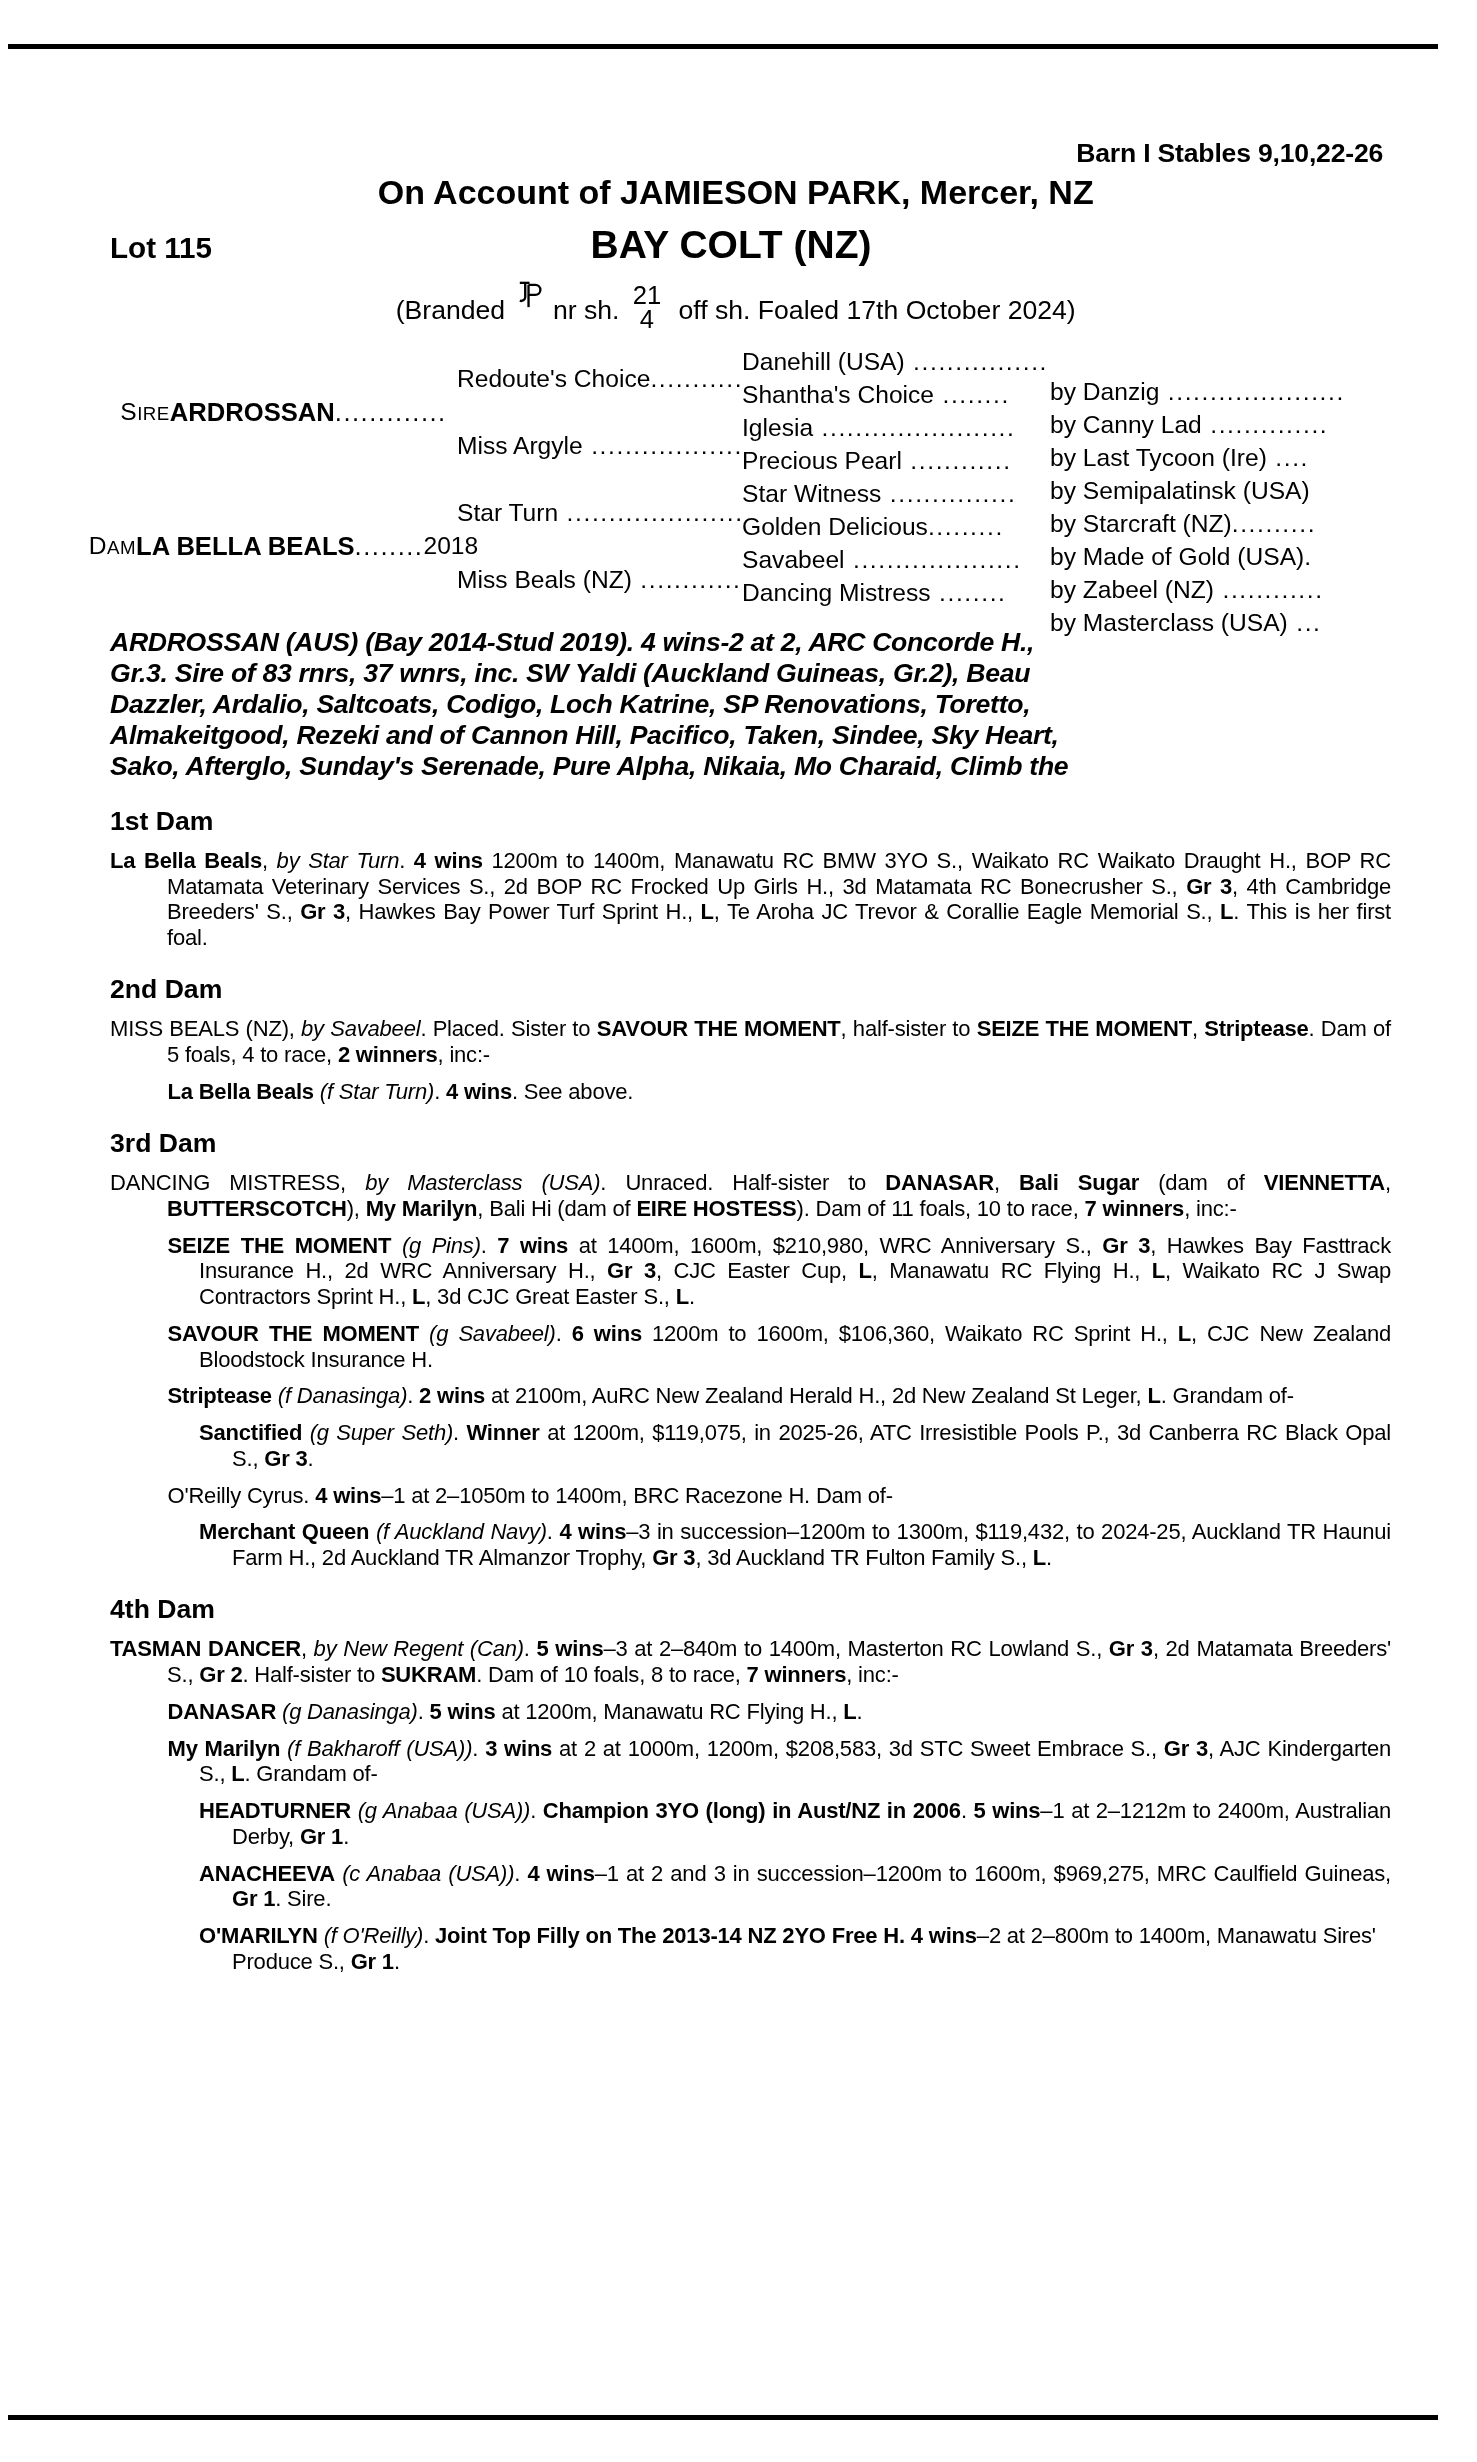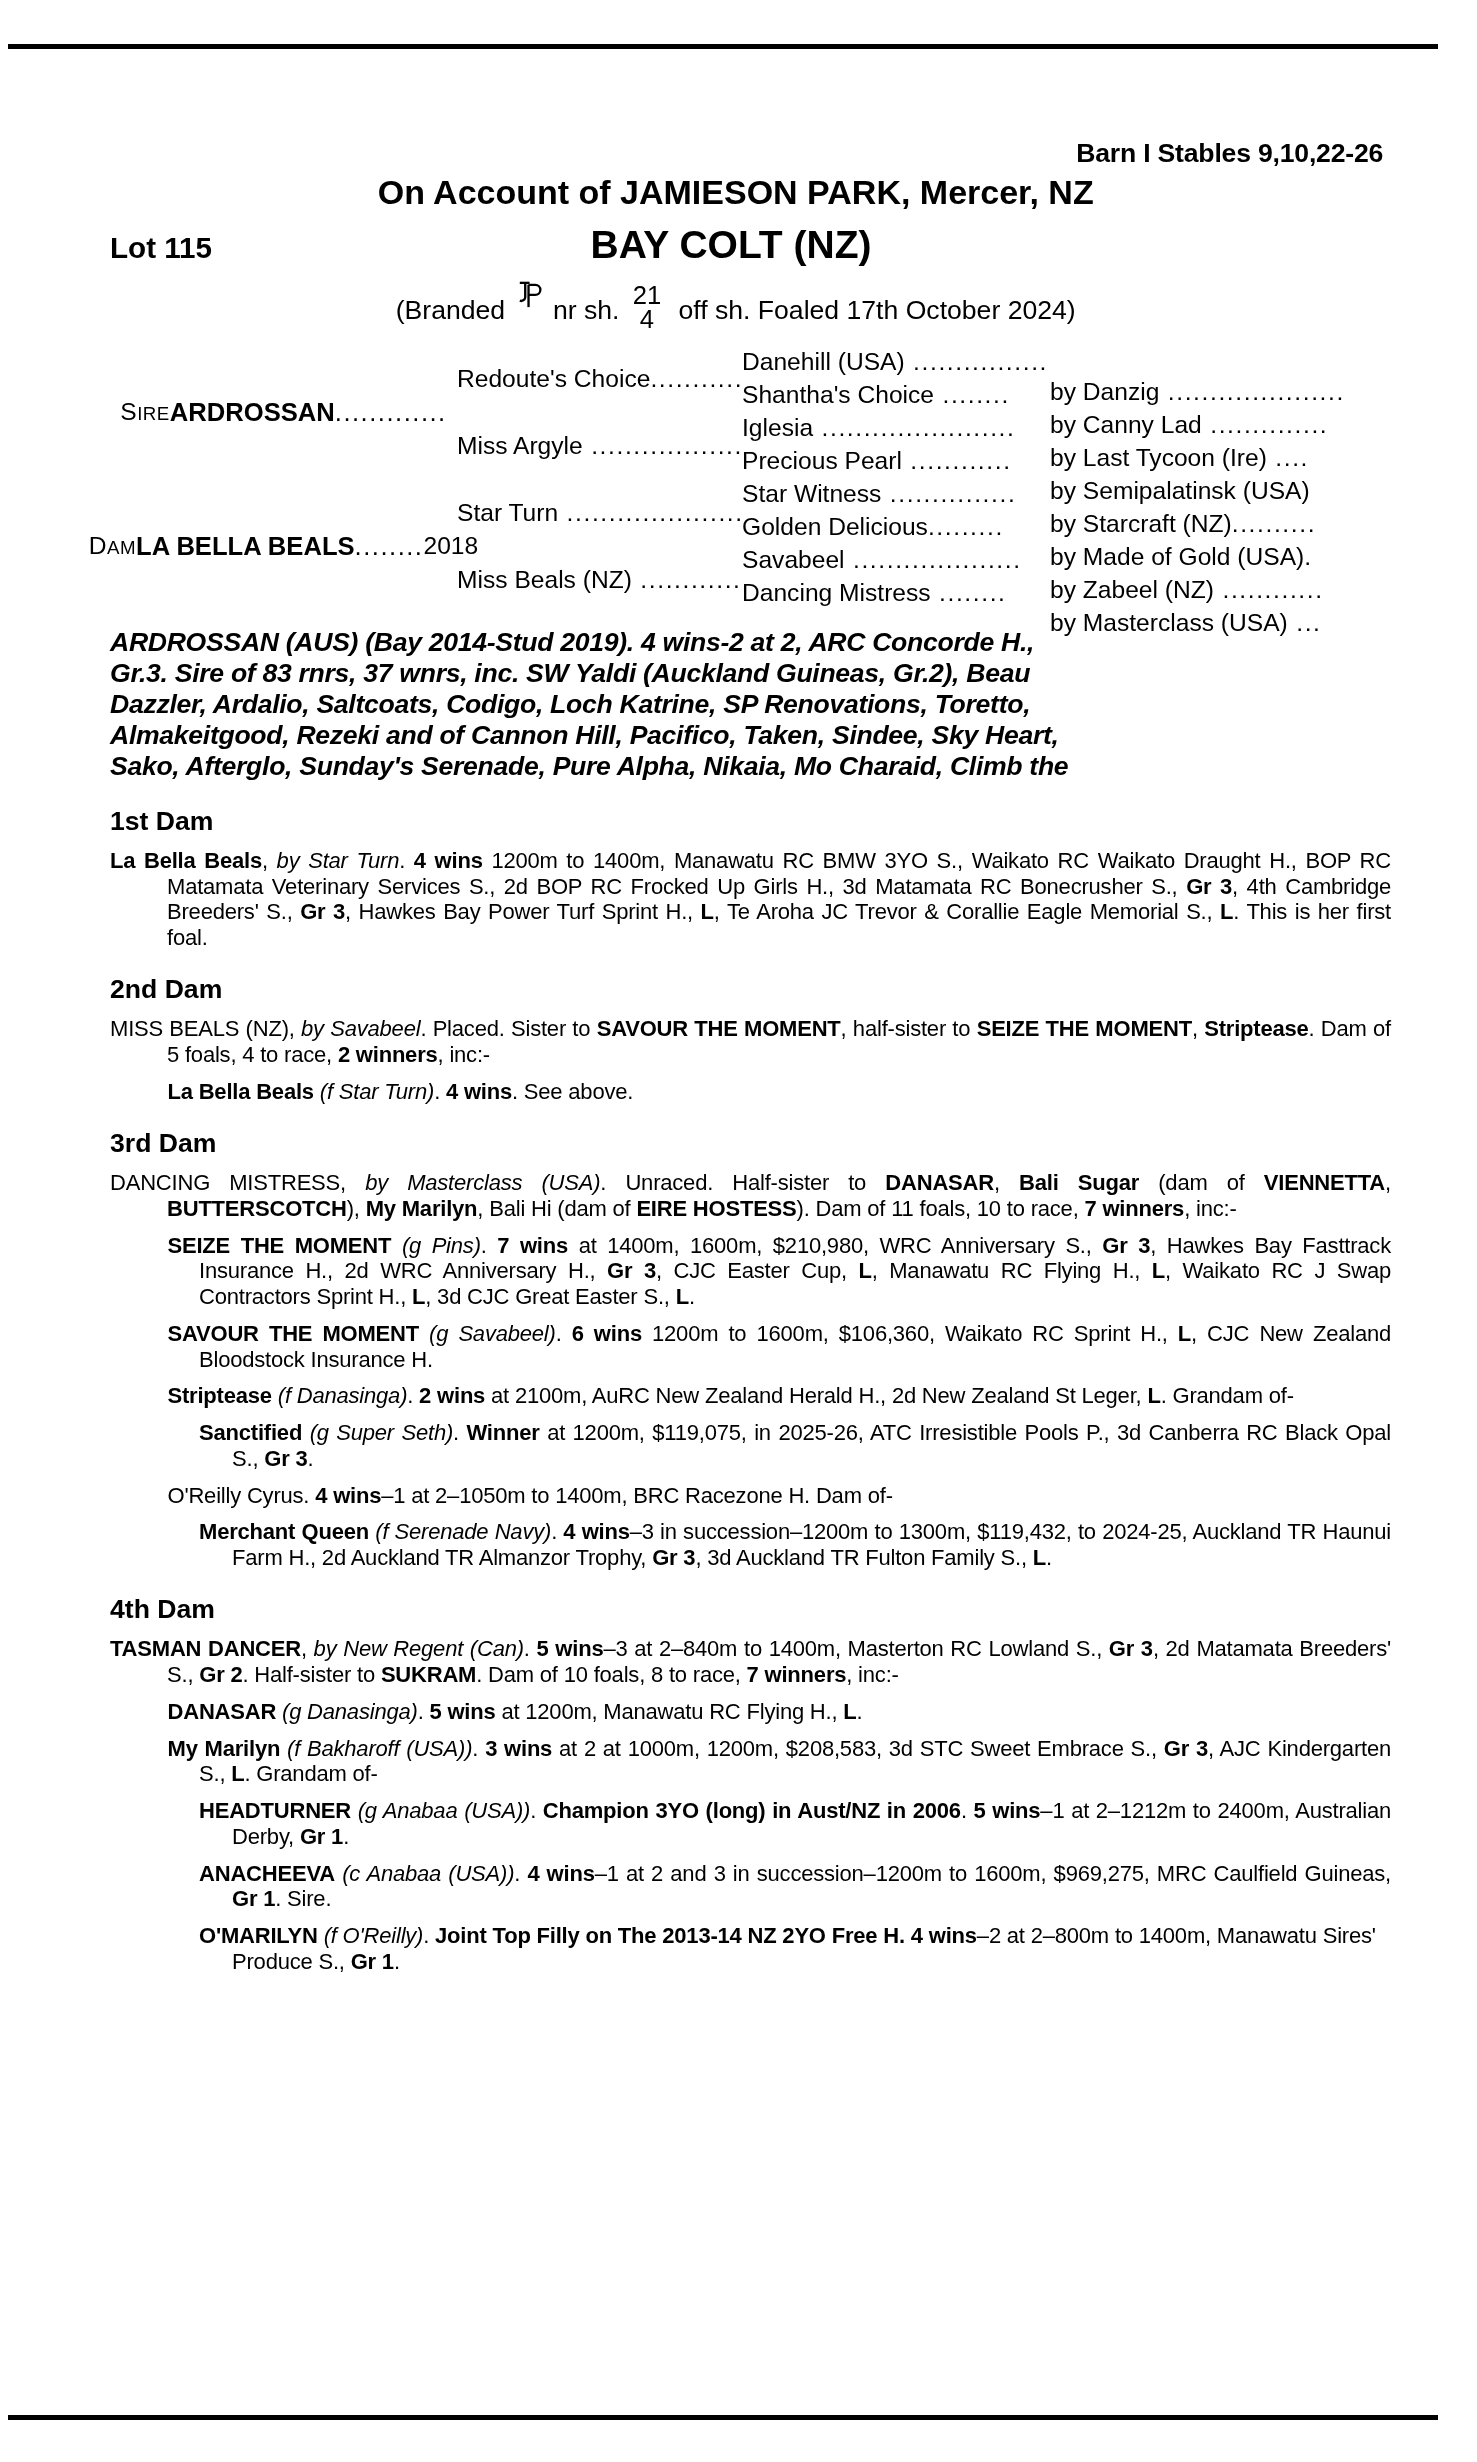--- a/index.html
+++ b/index.html
@@ -391,21 +391,21 @@
         <div class="dam-head">2nd Dam</div>
         <div class="entry">MISS BEALS (NZ), <i>by Savabeel</i>. Placed. Sister to <b>SAVOUR THE MOMENT</b>, half-sister to <b>SEIZE THE MOMENT</b>, <b>Striptease</b>. Dam of 5 foals, 4 to race, <b>2 winners</b>, inc:-</div>
         <div class="entry ind1"><b>La Bella Beals</b> <i>(f Star Turn)</i>. <b>4 wins</b>. See above.</div>
         <div class="dam-head">3rd Dam</div>
         <div class="entry">DANCING MISTRESS, <i>by Masterclass (USA)</i>. Unraced. Half-sister to <b>DANASAR</b>, <b>Bali Sugar</b> (dam of <b>VIENNETTA</b>, <b>BUTTERSCOTCH</b>), <b>My Marilyn</b>, Bali Hi (dam of <b>EIRE HOSTESS</b>). Dam of 11 foals, 10 to race, <b>7 winners</b>, inc:-</div>
         <div class="entry ind1"><b>SEIZE THE MOMENT</b> <i>(g Pins)</i>. <b>7 wins</b> at 1400m, 1600m, $210,980, WRC Anniversary S., <b>Gr 3</b>, Hawkes Bay Fasttrack Insurance H., 2d WRC Anniversary H., <b>Gr 3</b>, CJC Easter Cup, <b>L</b>, Manawatu RC Flying H., <b>L</b>, Waikato RC J Swap Contractors Sprint H., <b>L</b>, 3d CJC Great Easter S., <b>L</b>.</div>
         <div class="entry ind1"><b>SAVOUR THE MOMENT</b> <i>(g Savabeel)</i>. <b>6 wins</b> 1200m to 1600m, $106,360, Waikato RC Sprint H., <b>L</b>, CJC New Zealand Bloodstock Insurance H.</div>
         <div class="entry ind1"><b>Striptease</b> <i>(f Danasinga)</i>. <b>2 wins</b> at 2100m, AuRC New Zealand Herald H., 2d New Zealand St Leger, <b>L</b>. Grandam of-</div>
         <div class="entry ind2"><b>Sanctified</b> <i>(g Super Seth)</i>. <b>Winner</b> at 1200m, $119,075, in 2025-26, ATC Irresistible Pools P., 3d Canberra RC Black Opal S., <b>Gr 3</b>.</div>
         <div class="entry ind1">O'Reilly Cyrus. <b>4 wins</b>–1 at 2–1050m to 1400m, BRC Racezone H. Dam of-</div>
-        <div class="entry ind2"><b>Merchant Queen</b> <i>(f Serenade Navy)</i>. <b>4 wins</b>–3 in succession–1200m to 1300m, $119,432, to 2024-25, Auckland TR Haunui Farm H., 2d Auckland TR Almanzor Trophy, <b>Gr 3</b>, 3d Auckland TR Fulton Family S., <b>L</b>.</div>
+        <div class="entry ind2"><b>Merchant Queen</b> <i>(f Auckland Navy)</i>. <b>4 wins</b>–3 in succession–1200m to 1300m, $119,432, to 2024-25, Auckland TR Haunui Farm H., 2d Auckland TR Almanzor Trophy, <b>Gr 3</b>, 3d Auckland TR Fulton Family S., <b>L</b>.</div>
         <div class="dam-head">4th Dam</div>
         <div class="entry"><b>TASMAN DANCER</b>, <i>by New Regent (Can)</i>. <b>5 wins</b>–3 at 2–840m to 1400m, Masterton RC Lowland S., <b>Gr 3</b>, 2d Matamata Breeders' S., <b>Gr 2</b>. Half-sister to <b>SUKRAM</b>. Dam of 10 foals, 8 to race, <b>7 winners</b>, inc:-</div>
         <div class="entry ind1"><b>DANASAR</b> <i>(g Danasinga)</i>. <b>5 wins</b> at 1200m, Manawatu RC Flying H., <b>L</b>.</div>
         <div class="entry ind1"><b>My Marilyn</b> <i>(f Bakharoff (USA))</i>. <b>3 wins</b> at 2 at 1000m, 1200m, $208,583, 3d STC Sweet Embrace S., <b>Gr 3</b>, AJC Kindergarten S., <b>L</b>. Grandam of-</div>
         <div class="entry ind2"><b>HEADTURNER</b> <i>(g Anabaa (USA))</i>. <b>Champion 3YO (long) in Aust/NZ in 2006</b>. <b>5 wins</b>–1 at 2–1212m to 2400m, Australian Derby, <b>Gr 1</b>.</div>
         <div class="entry ind2"><b>ANACHEEVA</b> <i>(c Anabaa (USA))</i>. <b>4 wins</b>–1 at 2 and 3 in succession–1200m to 1600m, $969,275, MRC Caulfield Guineas, <b>Gr 1</b>. Sire.</div>
         <div class="entry ind2 last"><b>O'MARILYN</b> <i>(f O'Reilly)</i>. <b>Joint Top Filly on The 2013-14 NZ 2YO Free H. 4 wins</b>–2 at 2–800m to 1400m, Manawatu Sires' Produce S., <b>Gr 1</b>.</div>
       </div>
 
   </div>

